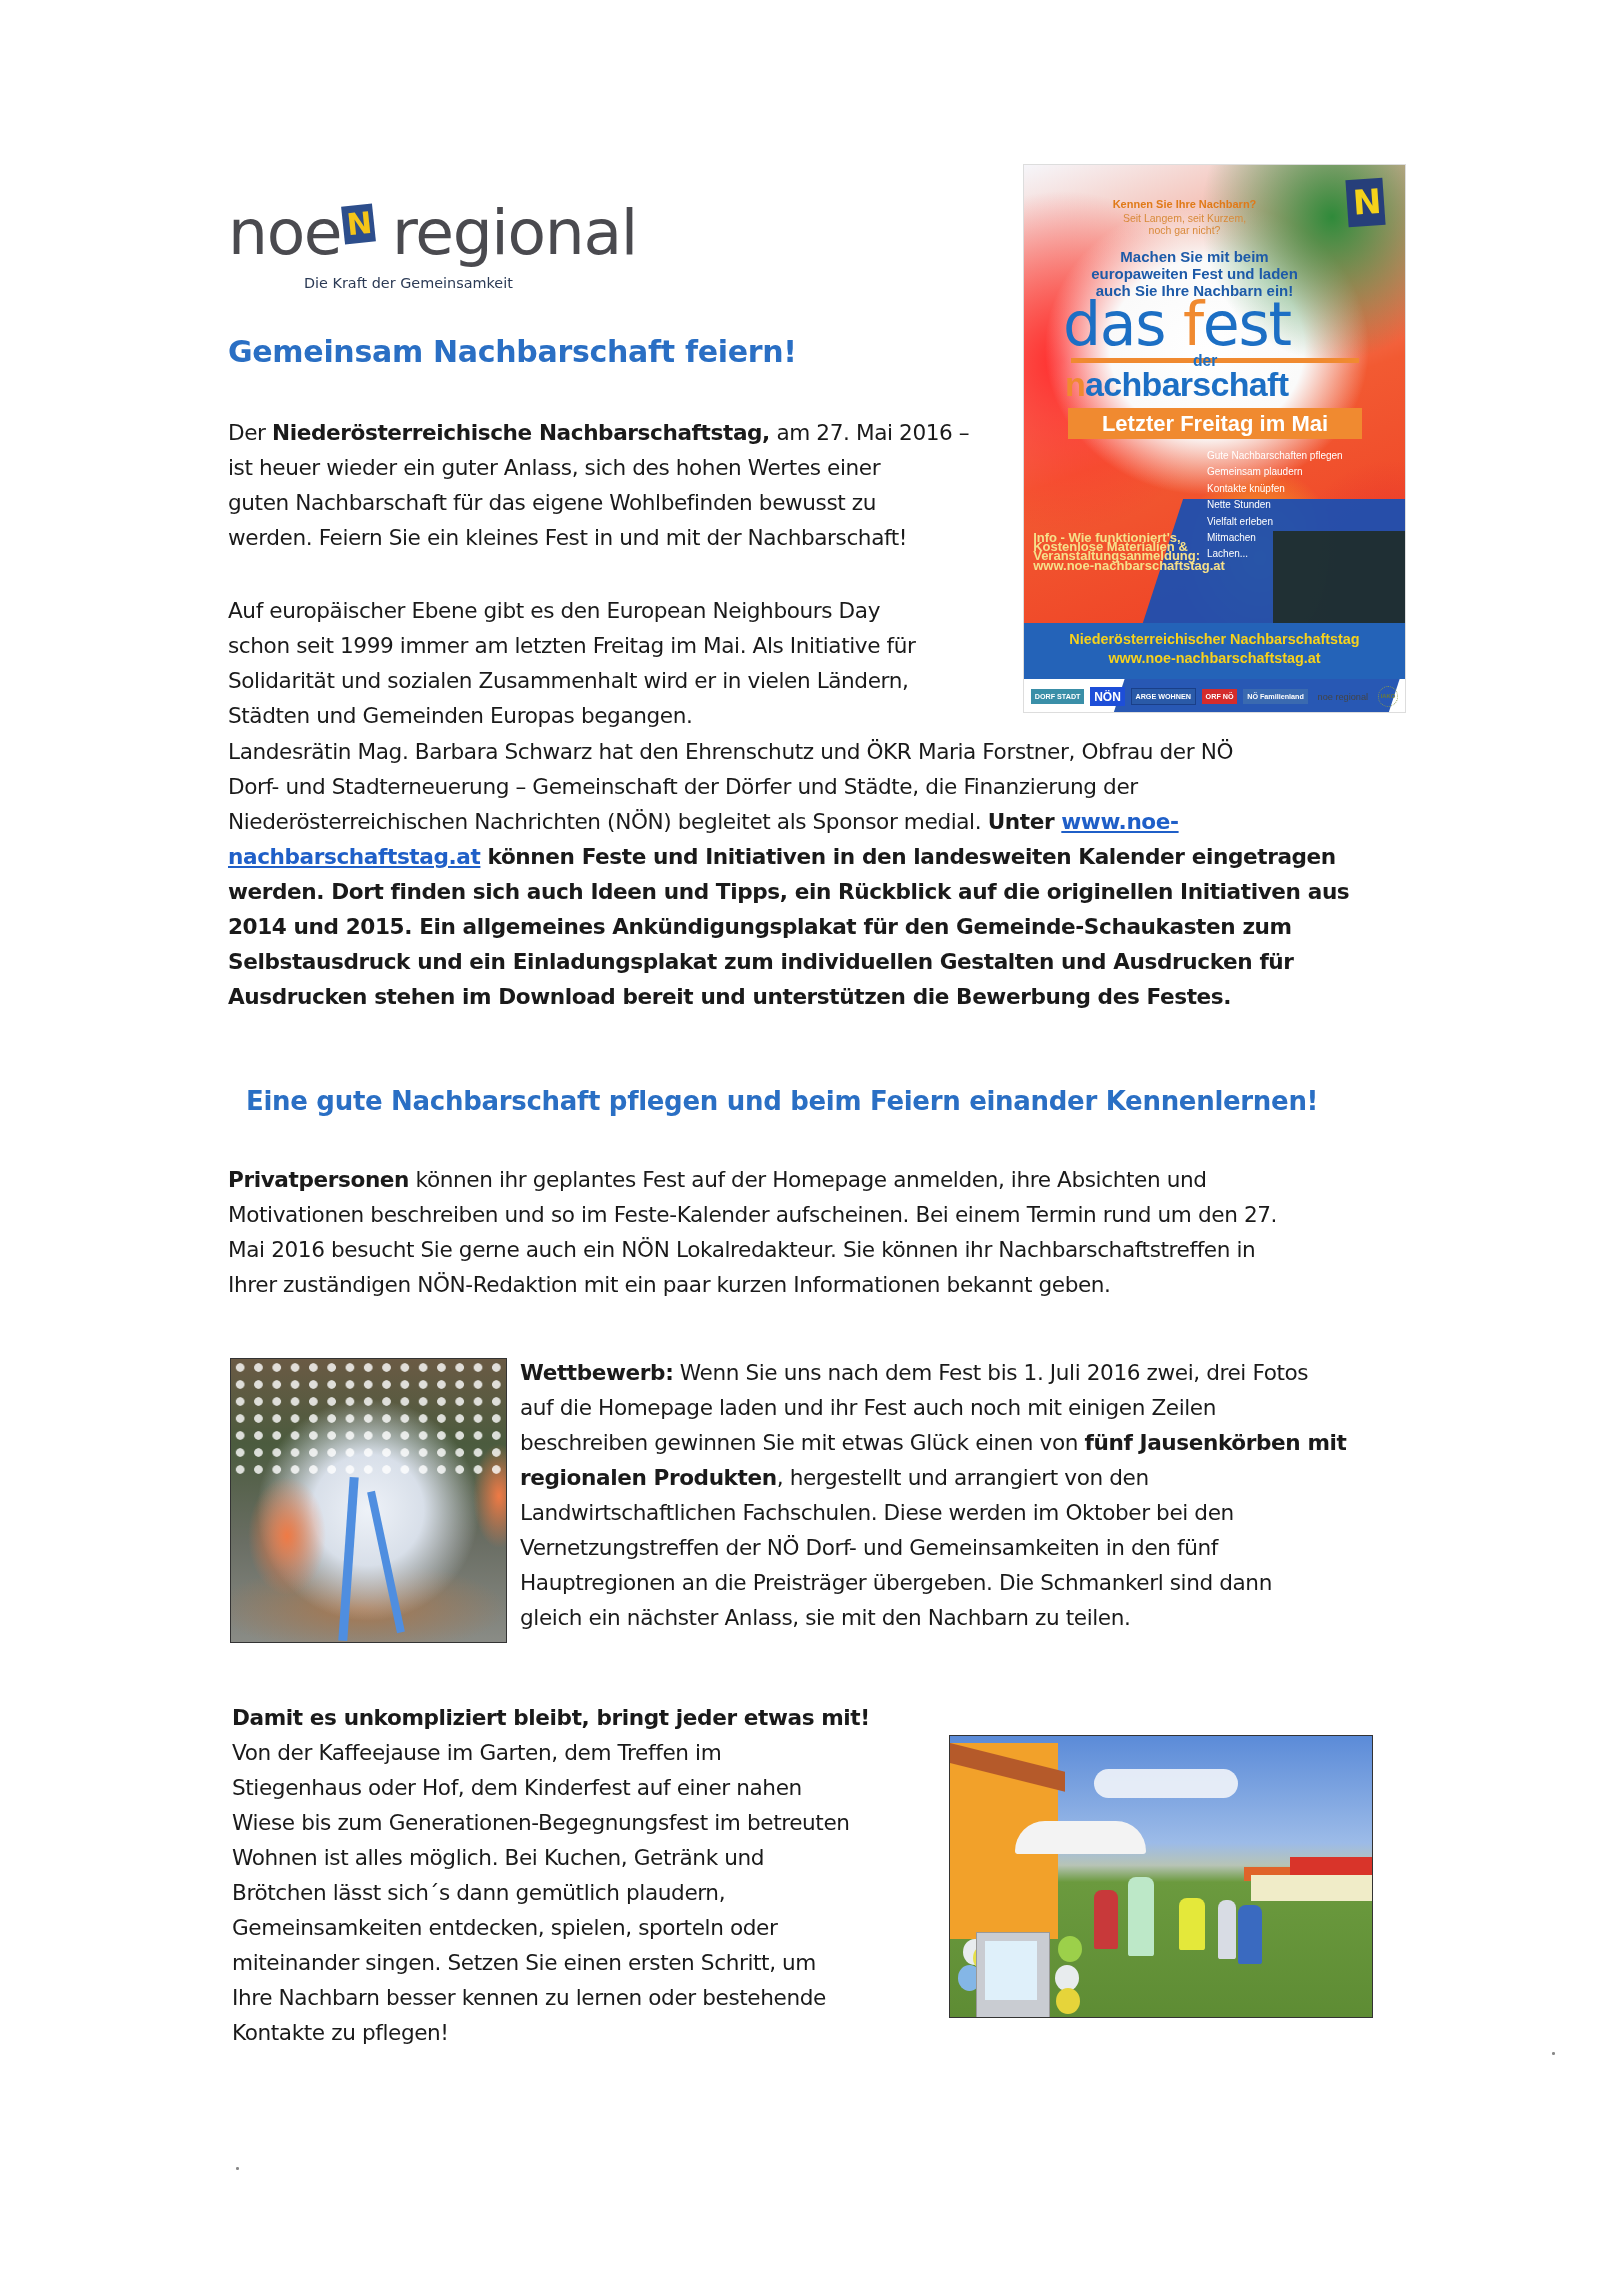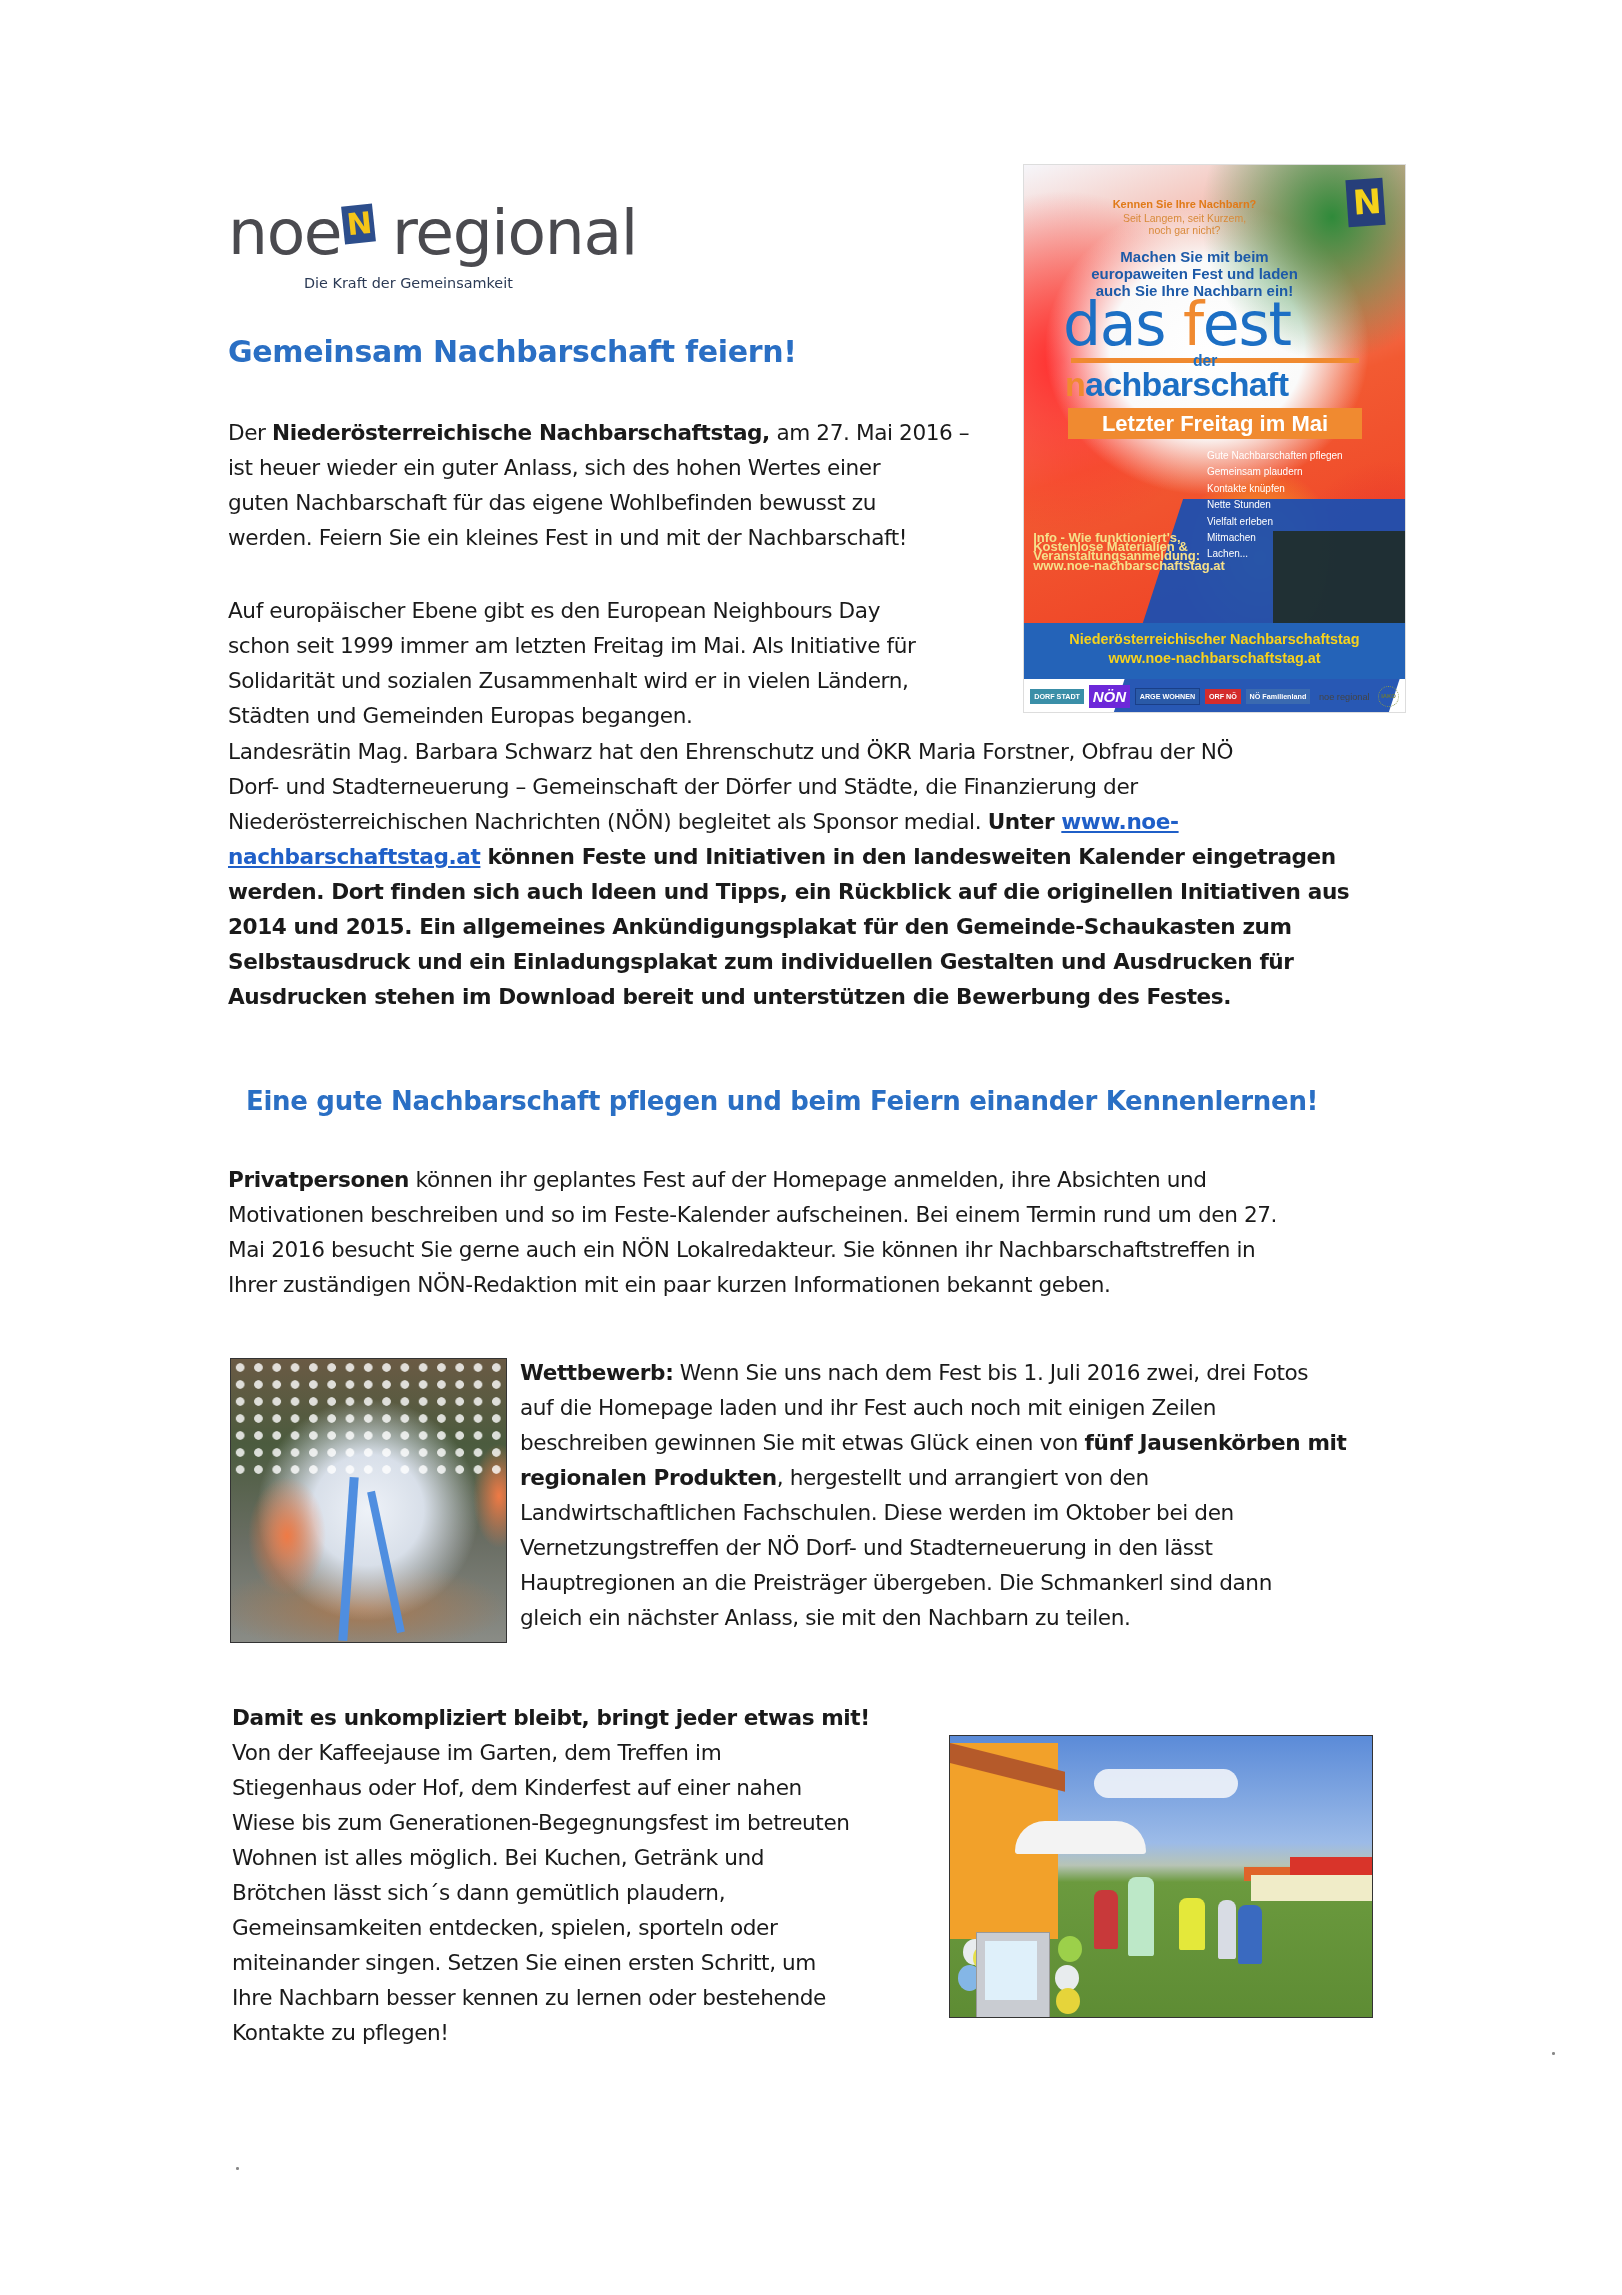--- a/index.html
+++ b/index.html
@@ -45,21 +45,21 @@
   #poster .nachbar .n { color: #f08a30; }
   #poster .freitag { position: absolute; left: 44px; top: 243px; width: 294px; height: 31px; background: #f08a30; color: #fff; font-size: 22px; font-weight: bold; text-align: center; line-height: 31px; }
   #poster .list { position: absolute; left: 183px; top: 283px; color: #fff; font-size: 10px; line-height: 16.4px; }
   #poster .info { position: absolute; left: 9.2px; top: 368px; color: #f6e08a; font-size: 13px; line-height: 9.2px; font-weight: bold; }
   #poster .banner { position: absolute; left: 0; top: 458px; width: 381px; height: 56px; background: #2463b8; }
   #poster .banner div { text-align: center; color: #f7d21c; font-weight: bold; font-size: 14.4px; line-height: 19.6px; }
   #poster .banner .t1 { margin-top: 6.5px; }
   #poster .sponsors { position: absolute; left: 0; top: 516px; width: 381px; height: 31px; display: flex; align-items: center; justify-content: space-around; padding: 0 3.9px; box-sizing: border-box; }
   .sp { font-size: 7.2px; font-weight: bold; color: #fff; padding: 2.6px 3.9px; }
   .sp.dorf { background: #3a8fa8; }
-  .sp.non { background: #6d28d9; font-style: italic; font-size: 15px; }
+  .sp.non { background: #1d4ed8; font-size: 12px; }
   .sp.arge { background: #2a5aa8; border: 0.7px solid #1a3f88; }
   .sp.orf { background: #d42c2c; }
   .sp.fam { background: #3a6ab0; }
   .sp.noe { color: #444; background: transparent; font-weight: normal; font-size: 9.2px; }
   .sp.iako { color: #6b7a3a; background: transparent; border: 1.3px dotted #8a9a4a; border-radius: 50%; width: 18.3px; height: 18.3px; line-height: 18.3px; padding: 0; text-align: center; font-size: 5.9px; }
 
   
   #photo-basket { left: 230px; top: 1358px; width: 275px; height: 283px; border: 0.7px solid #333; overflow: hidden;
     background:
       radial-gradient(ellipse 39px 59px at 56px 177px, #ef7a45 0%, rgba(239,122,69,0) 100%),
@@ -193,21 +193,21 @@
   <div class="ribbon"></div>
   <div class="ribbon2"></div>
 </div>
 
 <div class="abs body-text" style="left:520px; top:1355px;">
   <div><b>Wettbewerb:</b><span>  Wenn Sie uns nach dem Fest bis 1. Juli 2016 zwei, drei Fotos</span></div>
   <div>auf die Homepage laden und ihr Fest auch noch mit einigen Zeilen</div>
   <div><span>beschreiben gewinnen Sie mit etwas Glück einen von </span><b>fünf Jausenkörben mit</b></div>
   <div><b>regionalen Produkten</b><span>, hergestellt und arrangiert von den</span></div>
   <div>Landwirtschaftlichen Fachschulen. Diese werden im Oktober bei den</div>
-  <div>Vernetzungstreffen der NÖ Dorf- und Stadterneuerung in den lässt</div>
+  <div>Vernetzungstreffen der NÖ Dorf- und Gemeinsamkeiten in den fünf</div>
   <div>Hauptregionen an die Preisträger übergeben. Die Schmankerl sind dann</div>
   <div>gleich ein nächster Anlass, sie mit den Nachbarn zu teilen.</div>
 </div>
 
 <div class="abs body-text" style="left:232px; top:1700px;">
   <div><b>Damit es unkompliziert bleibt, bringt jeder etwas mit!</b></div>
   <div>Von der Kaffeejause im Garten, dem Treffen im</div>
   <div>Stiegenhaus oder Hof, dem Kinderfest auf einer nahen</div>
   <div>Wiese bis zum Generationen-Begegnungsfest im betreuten</div>
   <div>Wohnen ist alles möglich. Bei Kuchen, Getränk und</div>

